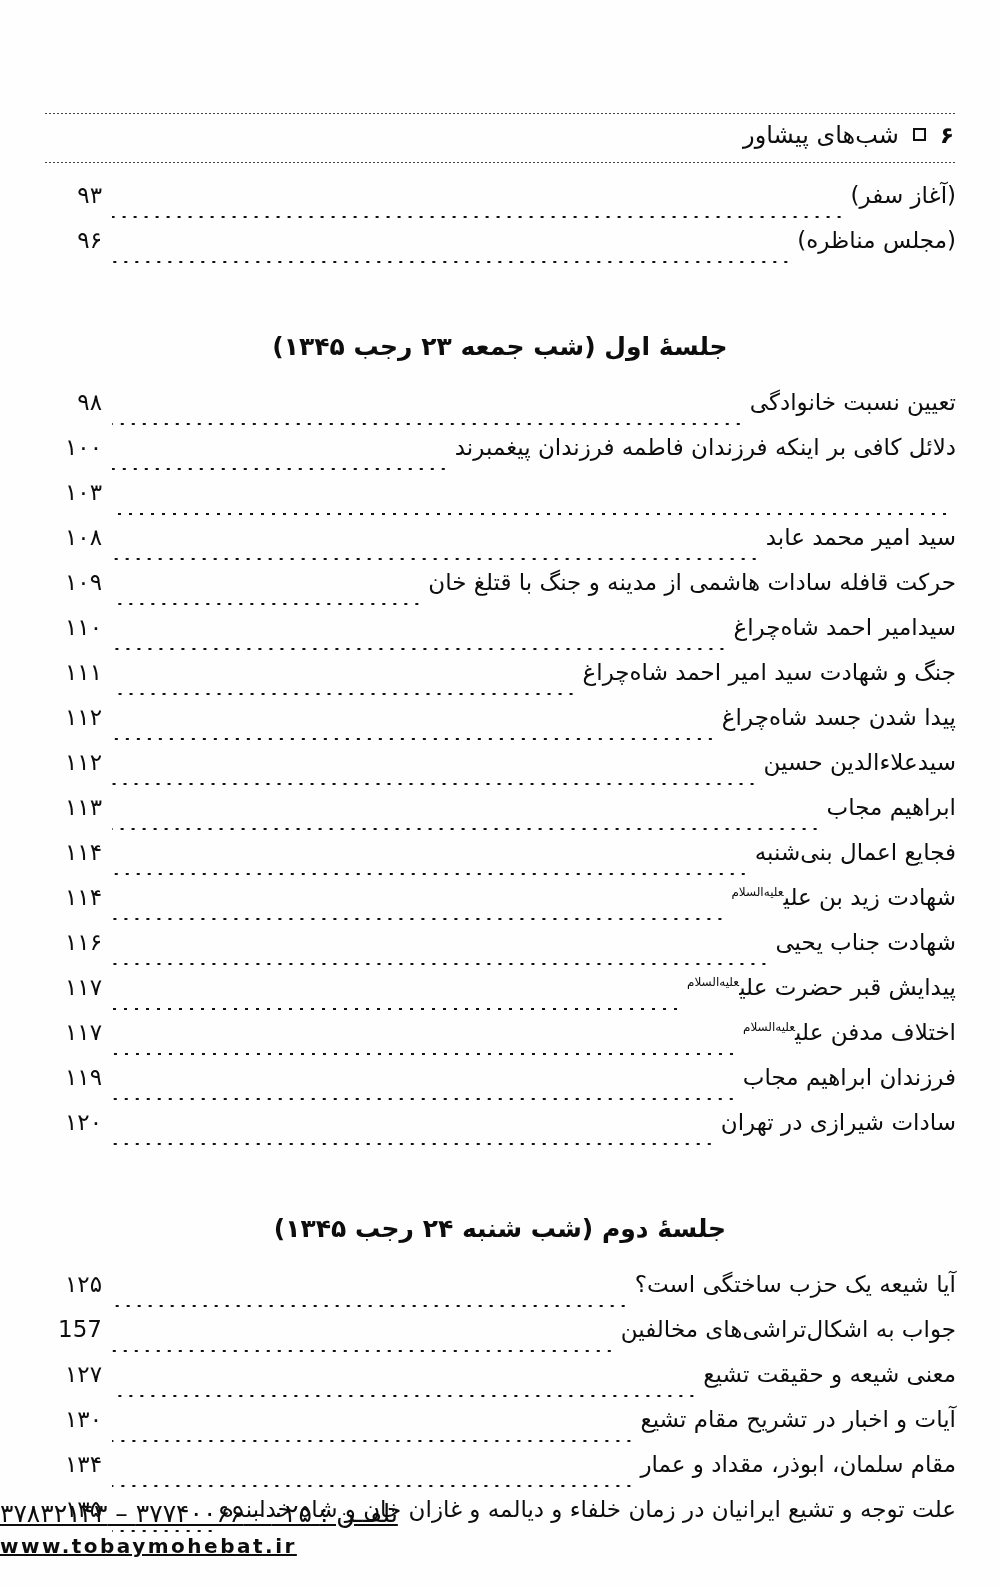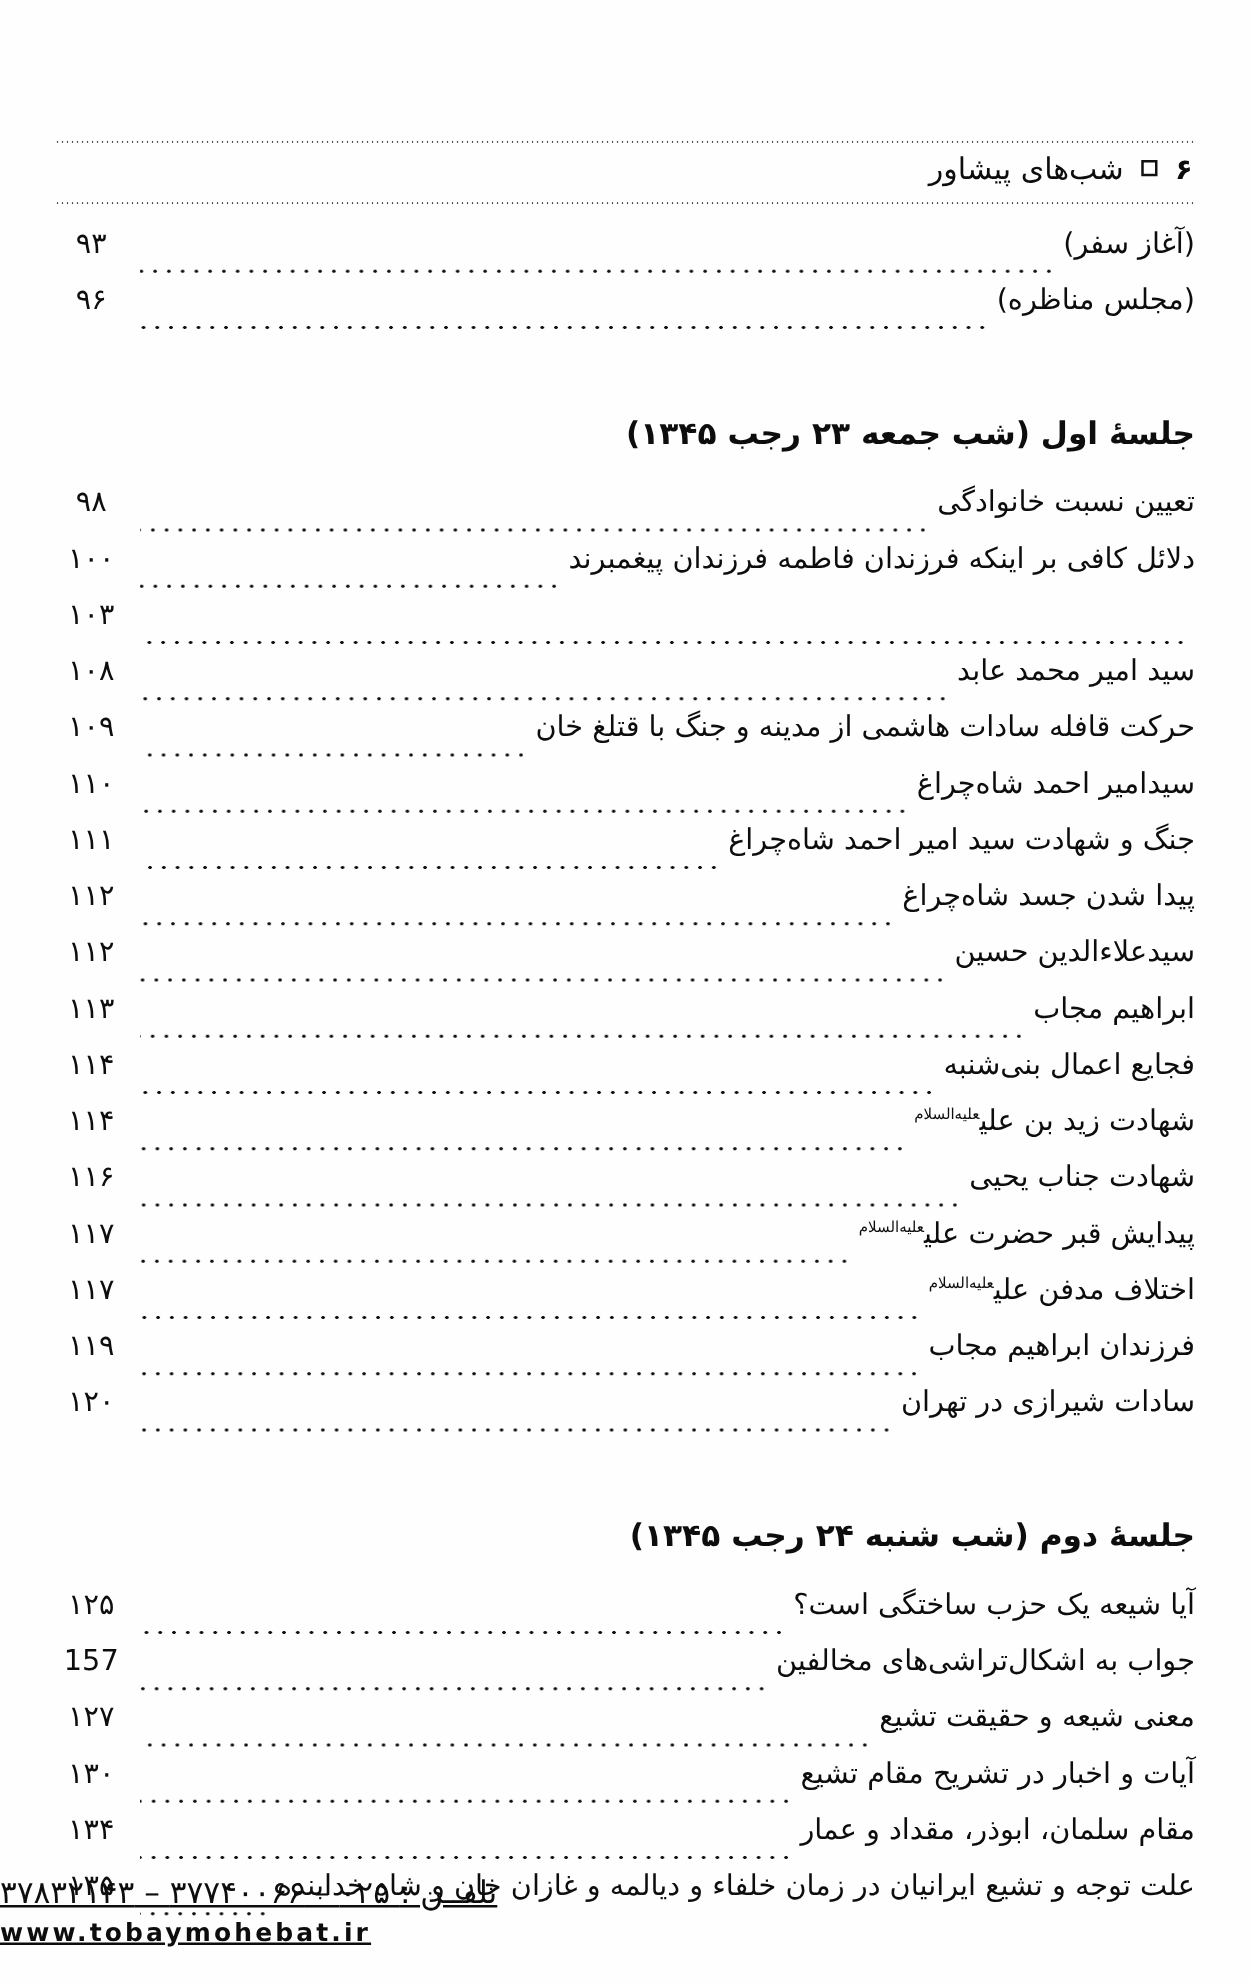--- a/index.html
+++ b/index.html
@@ -96,34 +96,34 @@
     background-image: radial-gradient(circle, #111 1.25px, transparent 1.5px);
     background-size: 11px 20px;
     background-position: bottom right;
     background-repeat: repeat-x;
   }
   .entry-page {
     flex: 0 0 auto;
     font-size: 23px;
     font-weight: 400;
     min-width: 58px;
-    text-align: center;
+    text-align: right;
     direction: ltr;
     unicode-bidi: plaintext;
   }
 
   .honor {
     font-size: 12px;
     vertical-align: super;
     letter-spacing: -1px;
   }
 
   
   .session-heading {
-    text-align: right;
+    text-align: center;
     font-size: 25px;
     font-weight: 700;
     height: 45px;
     line-height: 45px;
   }
   .spacer-lg { height: 52px; }
   .spacer-sm { height: 20px; }
 
   
   .footer {

